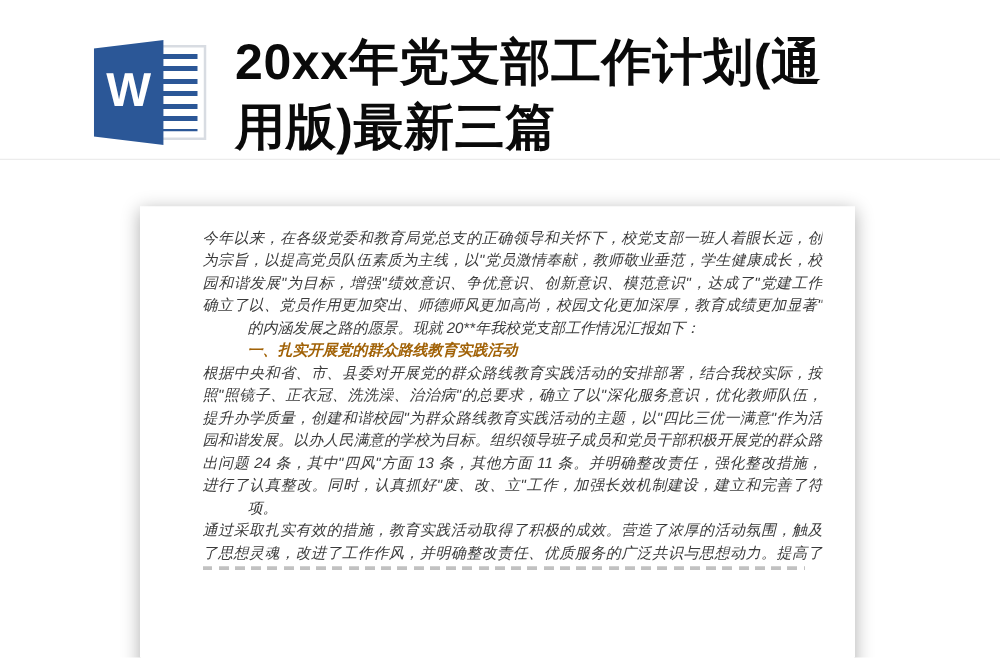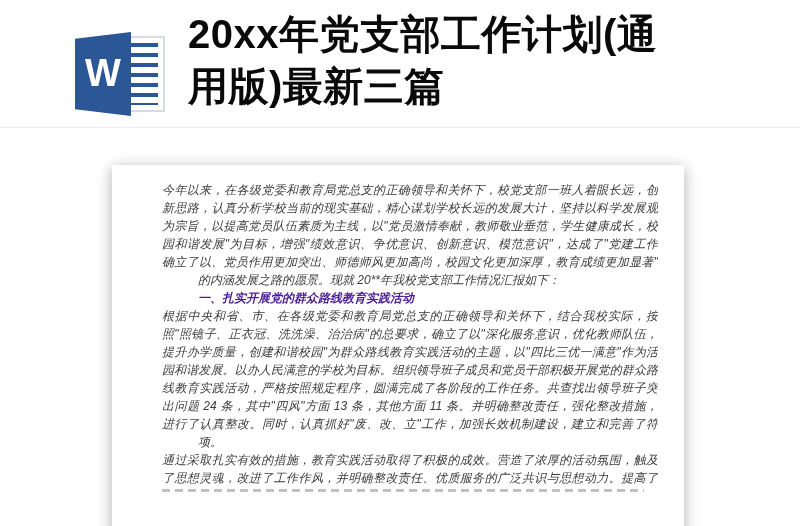--- a/index.html
+++ b/index.html
@@ -29,21 +29,21 @@
     background: #2b5797;
     clip-path: polygon(0 8%, 100% 0, 100% 100%, 0 92%);
     display: flex; align-items: center; justify-content: center;
   }
   .word-icon .w-letter {
     color: #ffffff; font-size: 38px; font-weight: 700; line-height: 1;
     transform: translateY(-1px);
   }
 
   .page-title {
-    position: absolute; left: 188px; top: 8px; width: 482px;
+    position: absolute; left: 188px; top: 24px; width: 482px;
     font-size: 40px; line-height: 52px; font-weight: 600; color: #0a0a0a;
     word-break: break-all; letter-spacing: 0.5px;
   }
 
   .divider { position: absolute; left: 0; top: 127px; width: 800px; height: 1px; background: #ececec; }
 
   
   .doc-page {
     position: absolute; left: 112px; top: 165px; width: 572px; height: 400px;
     background: #ffffff;
@@ -51,21 +51,21 @@
     box-sizing: border-box;
     padding: 16px 26px 0 50px;
     overflow: hidden;
   }
   .line {
     font-size: 12px; line-height: 18px; color: #3b3b3b;
     text-align: justify; text-align-last: justify;
     height: 18px; overflow: hidden; white-space: nowrap; font-style: italic;
   }
   .line.last { text-align-last: left; padding-left: 36px; }
-  .line.heading { font-weight: 700; color: #4c1d95; text-align-last: left; }
+  .line.heading { font-weight: 700; color: #a16207; text-align-last: left; }
   .partial-line {
     margin-top: 2px; height: 3px; width: 482px;
     background: repeating-linear-gradient(90deg, #8f8f8f 0 8px, transparent 8px 13px);
     opacity: 0.55; overflow: hidden;
   }
 </style>
 </head>
 <body>
 
 <div class="canvas">
@@ -80,31 +80,29 @@
       </div>
     </div>
     <div class="page-title">20xx年党支部工作计划(通用版)最新三篇</div>
   </div>
 
   <div class="divider"></div>
 
   <div class="doc-page">
     <div>
         <div class="line">今年以来，在各级党委和教育局党总支的正确领导和关怀下，校党支部一班人着眼长远，创</div>
-        <div class="line">新思路，认真分析学校当前的现实基础，精心谋划学校长远的发展大计，坚持以科学发展观</div>
         <div class="line">为宗旨，以提高党员队伍素质为主线，以"党员激情奉献，教师敬业垂范，学生健康成长，校</div>
         <div class="line">园和谐发展"为目标，增强"绩效意识、争优意识、创新意识、模范意识"，达成了"党建工作</div>
         <div class="line">确立了以、党员作用更加突出、师德师风更加高尚，校园文化更加深厚，教育成绩更加显著"</div>
         <div class="line last">的内涵发展之路的愿景。现就 20**年我校党支部工作情况汇报如下：</div>
         <div class="line heading last">一、扎实开展党的群众路线教育实践活动</div>
-        <div class="line">根据中央和省、市、在各级党委和教育局党总支的正确领导和关怀下，结合我校实际，按</div>
+        <div class="line">根据中央和省、市、县委对开展党的群众路线教育实践活动的安排部署，结合我校实际，按</div>
         <div class="line">照"照镜子、正衣冠、洗洗澡、治治病"的总要求，确立了以"深化服务意识，优化教师队伍，</div>
         <div class="line">提升办学质量，创建和谐校园"为群众路线教育实践活动的主题，以"四比三优一满意"作为活</div>
         <div class="line">园和谐发展。以办人民满意的学校为目标。组织领导班子成员和党员干部积极开展党的群众路</div>
-        <div class="line">线教育实践活动，严格按照规定程序，圆满完成了各阶段的工作任务。共查找出领导班子突</div>
         <div class="line">出问题 24 条，其中"四风"方面 13 条，其他方面 11 条。并明确整改责任，强化整改措施，</div>
         <div class="line">进行了认真整改。同时，认真抓好"废、改、立"工作，加强长效机制建设，建立和完善了符</div>
         <div class="line last">项。</div>
         <div class="line">通过采取扎实有效的措施，教育实践活动取得了积极的成效。营造了浓厚的活动氛围，触及</div>
         <div class="line">了思想灵魂，改进了工作作风，并明确整改责任、优质服务的广泛共识与思想动力。提高了</div>
       </div>
     <div class="partial-line"></div>
   </div>
 
 </div>

